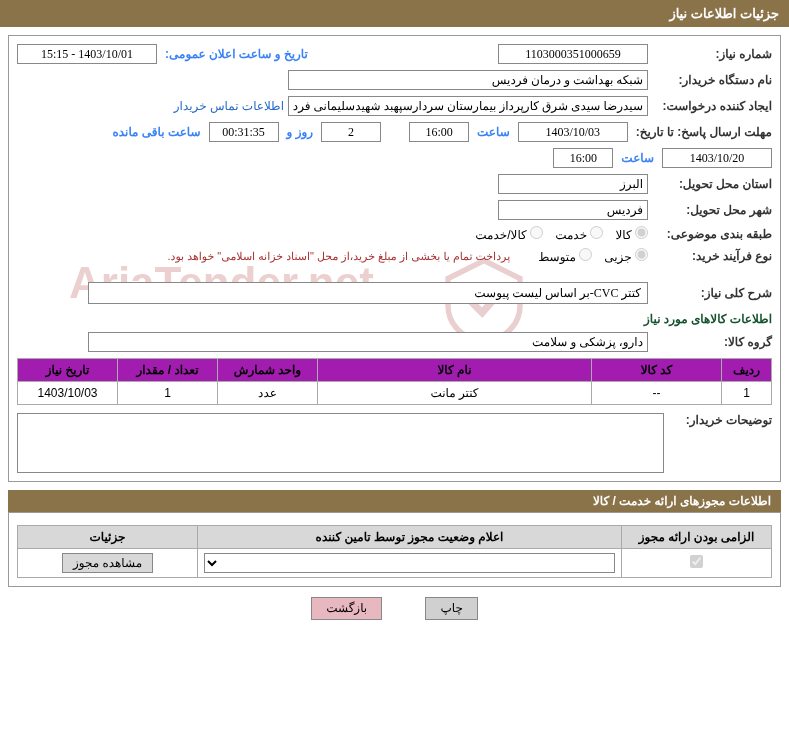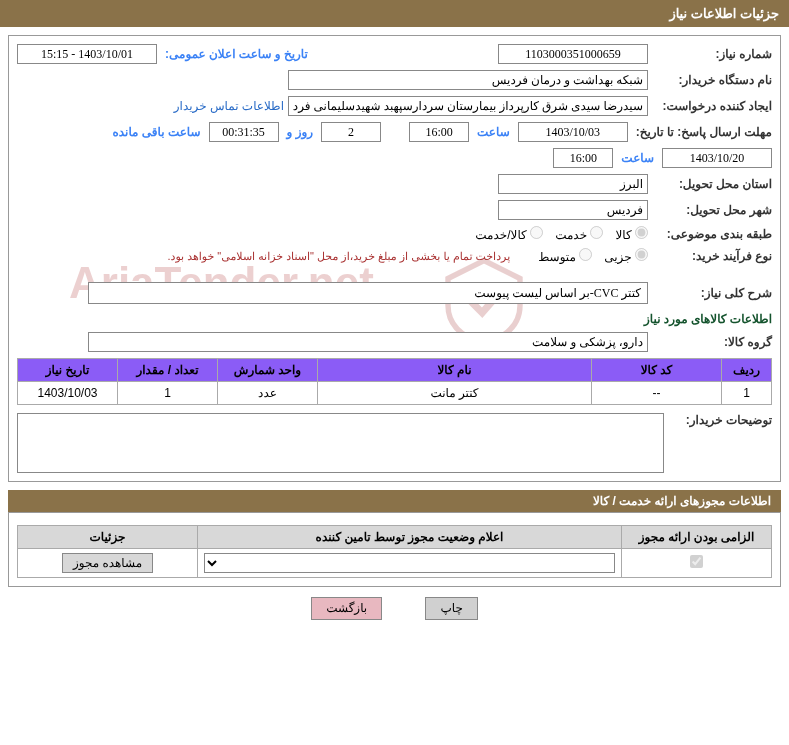--- a/index.html
+++ b/index.html
@@ -15,21 +15,21 @@
     .input-med { width: 110px; }
     .input-sm { width: 60px; }
     .input-time { width: 70px; }
     .link-text { color: #2a6cc7; cursor: pointer; }
     .radio-group { display: flex; gap: 12px; align-items: center; }
     .note-text { color: #a33; font-size: 11px; }
     .section-title { font-weight: bold; color: #14532d; margin: 8px 0 6px 0; text-align: right; }
     .desc-box { border: 1px solid #888; height: 60px; width: 100%; padding: 4px; background: #fff; text-align: right; }
     .table { width: 100%; border-collapse: collapse; margin-top: 4px; }
     .table th, .table td { border: 1px solid #aaa; padding: 4px 6px; text-align: center; font-size: 12px; }
-    .table th { background: #8b5cf6; font-weight: bold; }
+    .table th { background: #a21caf; font-weight: bold; }
     .table2 th { background: #d8d8d8; }
     .buttons-row { text-align: center; margin: 10px 0; }
     .btn { border: 1px solid #888; background: #d0d0d0; padding: 3px 14px; font-family: Tahoma; font-size: 12px; cursor: pointer; margin: 0 20px; }
     .btn-return { background: #e8b8c0; }
     .desc-area { display: flex; align-items: flex-start; gap: 8px; margin-top: 8px; justify-content: center; }
     .mt { margin-top: 4px; }
     .permit-btn { background: #d8d8d8; border: 1px solid #888; padding: 2px 10px; font-size: 12px; cursor: pointer; }
     .select-permit { width: 100%; height: 20px; border: 1px solid #888; background: #fff; }
     .checkbox-dis { accent-color: #999; }
     .spacer { flex: 1; }

